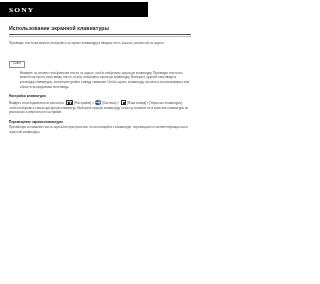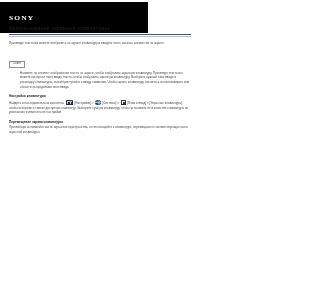--- a/index.html
+++ b/index.html
@@ -21,21 +21,21 @@
     height: 284px;
     background: #ffffff;
   }
 
   
   .header-bar {
     position: absolute;
     left: 0;
     top: 2px;
     width: 148px;
-    height: 31px;
+    height: 15px;
     background: #000000;
     display: flex;
     align-items: center;
   }
   .sony-logo {
     color: #ffffff;
     font-family: "Liberation Serif", serif;
     font-weight: bold;
     font-size: 7.5px;
     letter-spacing: 1.1px;

